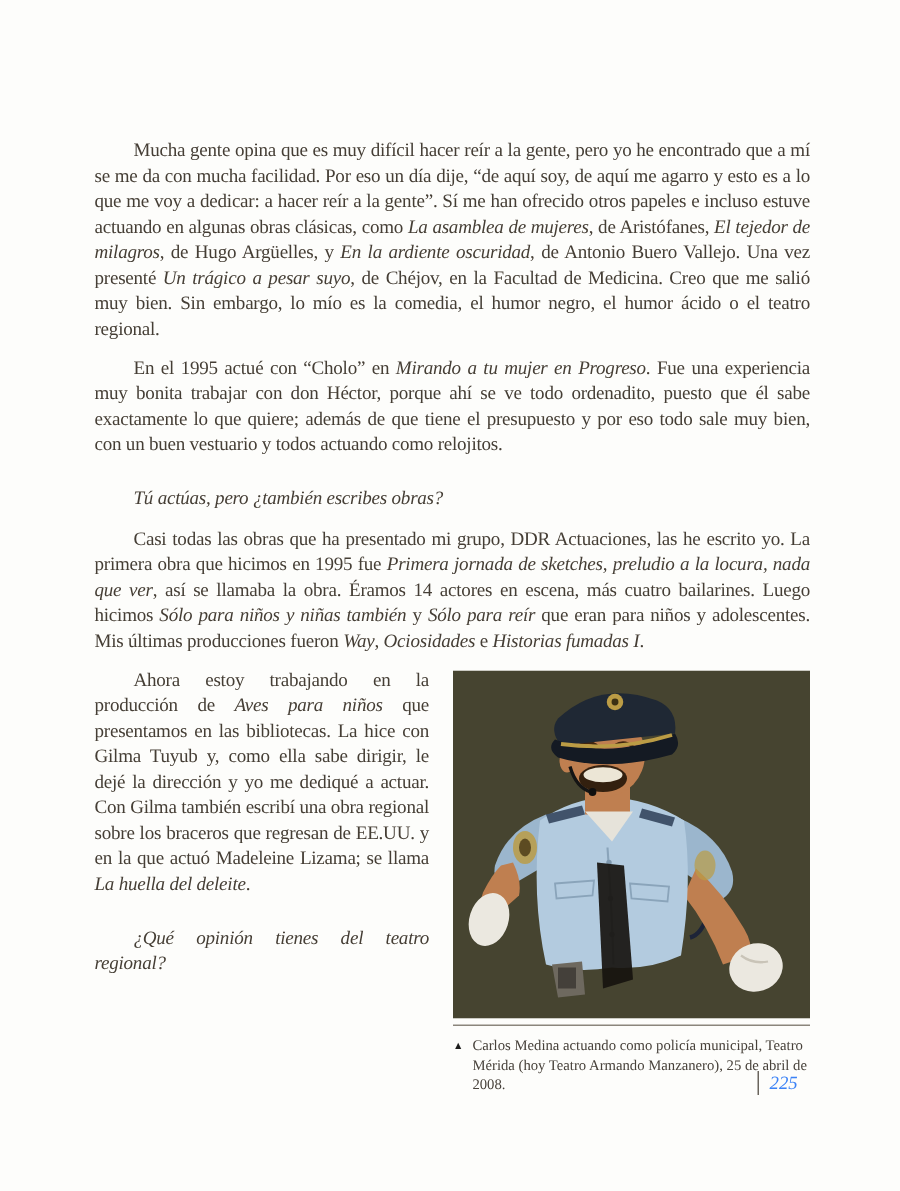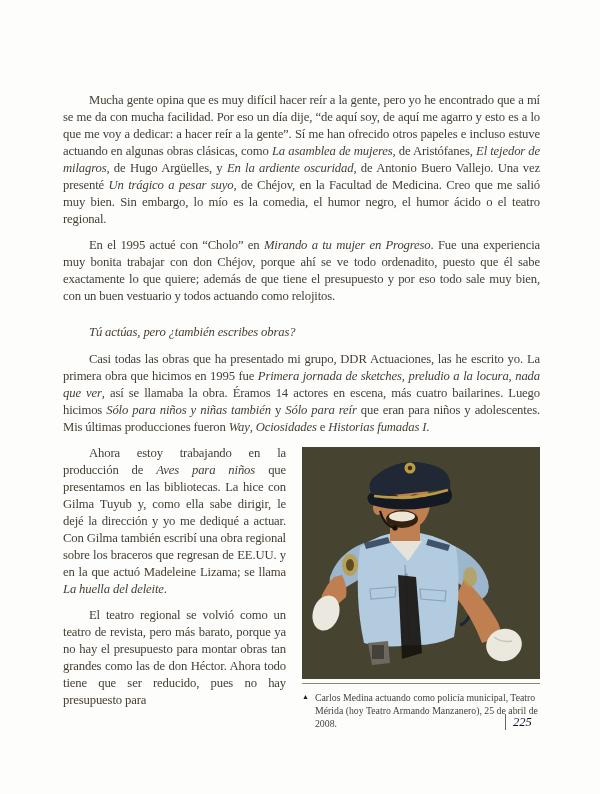--- a/index.html
+++ b/index.html
@@ -57,31 +57,31 @@
   }
   .page-number {
     position: absolute;
     top: 714px;
     left: 505px;
     display: flex;
     align-items: center;
     gap: 7px;
   }
   .page-number .bar { width: 1px; height: 16px; background: #6a655d; }
-  .page-number .num { font-style: italic; font-size: 12.5px; color: #0f172a; }
+  .page-number .num { font-style: italic; font-size: 12.5px; color: #3b82f6; }
 </style>
 </head>
 <body>
 
 <div class="page">
   <div class="text-block">
 
     <p class="body"><span>Mucha gente opina que es muy difícil hacer reír a la gente, pero yo he encontrado que a mí se me da con mucha facilidad. Por eso un día dije, “de aquí soy, de aquí me agarro y esto es a lo que me voy a dedicar: a hacer reír a la gente”. Sí me han ofrecido otros papeles e incluso estuve actuando en algunas obras clásicas, como </span><em>La asamblea de mujeres</em><span>, de Aristófanes, </span><em>El tejedor de milagros</em><span>, de Hugo Argüelles, y </span><em>En la ardiente oscuridad</em><span>, de Antonio Buero Vallejo. Una vez presenté </span><em>Un trágico a pesar suyo</em><span>, de Chéjov, en la Facultad de Medicina. Creo que me salió muy bien. Sin embargo, lo mío es la comedia, el humor negro, el humor ácido o el teatro regional.</span></p>
 
-    <p class="body"><span>En el 1995 actué con “Cholo” en </span><em>Mirando a tu mujer en Progreso</em><span>. Fue una experiencia muy bonita trabajar con don Chéjov, porque ahí se ve todo ordenadito, puesto que él sabe exactamente lo que quiere; además de que tiene el presupuesto y por eso todo sale muy bien, con un buen vestuario y todos actuando como relojitos.</span></p>
+    <p class="body"><span>En el 1995 actué con “Cholo” en </span><em>Mirando a tu mujer en Progreso</em><span>. Fue una experiencia muy bonita trabajar con don Héctor, porque ahí se ve todo ordenadito, puesto que él sabe exactamente lo que quiere; además de que tiene el presupuesto y por eso todo sale muy bien, con un buen vestuario y todos actuando como relojitos.</span></p>
 
     <p class="question"><em>Tú actúas, pero ¿también escribes obras?</em></p>
 
     <p class="body"><span>Casi todas las obras que ha presentado mi grupo, DDR Actuaciones, las he escrito yo. La primera obra que hicimos en 1995 fue </span><em>Primera jornada de sketches, preludio a la locura, nada que ver</em><span>, así se llamaba la obra. Éramos 14 actores en escena, más cuatro bailarines. Luego hicimos </span><em>Sólo para niños y niñas también</em><span> y </span><em>Sólo para reír</em><span> que eran para niños y adolescentes. Mis últimas producciones fueron </span><em>Way</em><span>, </span><em>Ociosidades</em><span> e </span><em>Historias fumadas I</em><span>.</span></p>
 
     <figure class="photo-figure">
       <svg class="photo-frame" viewBox="0 0 238 232" xmlns="http://www.w3.org/2000/svg" preserveAspectRatio="none">
 
         <rect x="0" y="0" width="238" height="232" fill="#4b4834"></rect>
         <rect x="0" y="0" width="238" height="232" fill="#2c2a1c" opacity="0.12"></rect>
@@ -142,22 +142,22 @@
       </svg>
       <hr class="caption-rule">
       <figcaption>
         <span class="caption-marker">▲</span>
         <span class="caption-text">Carlos Medina actuando como policía municipal, Teatro Mérida (hoy Teatro Armando Manzanero), 25 de abril de 2008.</span>
       </figcaption>
     </figure>
 
     <p class="body"><span>Ahora estoy trabajando en la producción de </span><em>Aves para niños</em><span> que presentamos en las bibliotecas. La hice con Gilma Tuyub y, como ella sabe dirigir, le dejé la dirección y yo me dediqué a actuar. Con Gilma también escribí una obra regional sobre los braceros que regresan de EE.UU. y en la que actuó Madeleine Lizama; se llama </span><em>La huella del deleite</em><span>.</span></p>
 
+    <p class="question"><em>¿Qué opinión tienes del teatro regional?</em></p>
 
-    <p class="body"><span>El teatro regional se volvió como un teatro de revista, pero más barato, porque ya no hay el presupuesto para montar obras tan grandes como las de don Héctor. Ahora todo tiene que ser reducido, pues no hay presupuesto para</span></p>
 
   </div>
 
   <div class="page-number">
     <span class="bar"></span>
     <span class="num">225</span>
   </div>
 </div>
 
 </body></html>

